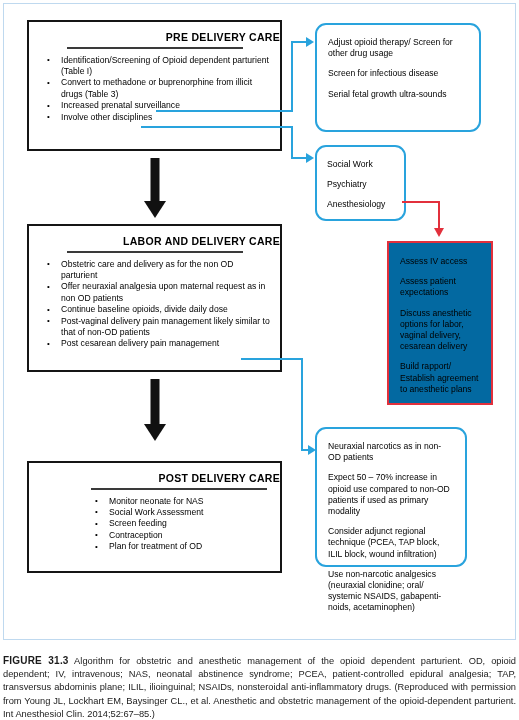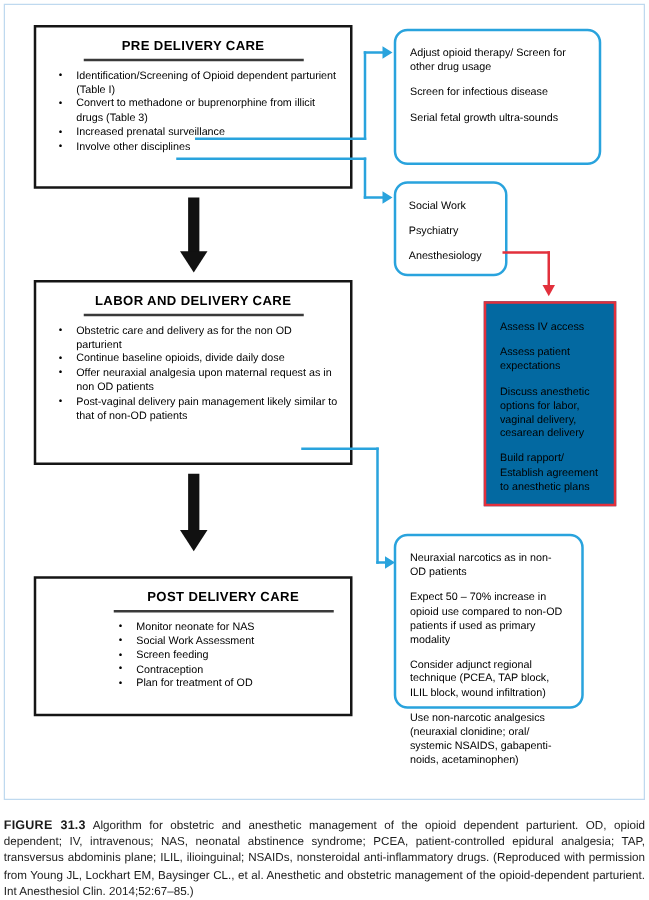--- a/index.html
+++ b/index.html
@@ -28,21 +28,21 @@
     background: #ffffff;
   }
 
   
   .stage-box {
     position: absolute;
     border: 2.5px solid #151515;
     background: #ffffff;
   }
   .stage-title {
-    text-align: center;
+    text-align: right;
     font-size: 10.5px;
     font-weight: bold;
     letter-spacing: 0.3px;
     color: #000;
     padding-top: 9px;
   }
   .stage-rule {
     height: 1.5px;
     background: #3a3a3a;
     margin: 4px auto 6px auto;
@@ -200,23 +200,24 @@
   <div class="flow-arrow" style="left:140px; top:158px; width:30px; height:60px;">
     <div class="shaft" style="height:45px;"></div>
     <div class="head"></div>
   </div>
 
   <div class="stage-box" style="left:27px; top:224px; width:255px; height:148px;">
     <div class="stage-title">LABOR AND DELIVERY CARE</div>
     <div class="stage-rule" style="width:176px;"></div>
     <ul class="stage-list">
       <li>Obstetric care and delivery as for the non OD parturient</li>
+      <li>Offer neuraxial analgesia upon maternal request as in non OD patients</li>
       <li>Continue baseline opioids, divide daily dose</li>
-      <li>Offer neuraxial analgesia upon maternal request as in non OD patients</li>
       <li>Post-vaginal delivery pain management likely similar to that of non-OD patients</li>
+      <li>Post cesarean delivery pain management</li>
     </ul>
   </div>
 
   <div class="seg seg-h" style="left:241px; top:358px; width:62px;"></div>
   <div class="seg seg-v" style="left:301px; top:358px; width:2px; height:93px;"></div>
   <div class="seg seg-h" style="left:301px; top:449px; width:10px;"></div>
   <div class="arrow-blue-right" style="left:308px; top:445px;"></div>
 
   <div class="flow-arrow" style="left:140px; top:379px; width:30px; height:62px;">
     <div class="shaft" style="height:47px;"></div>

